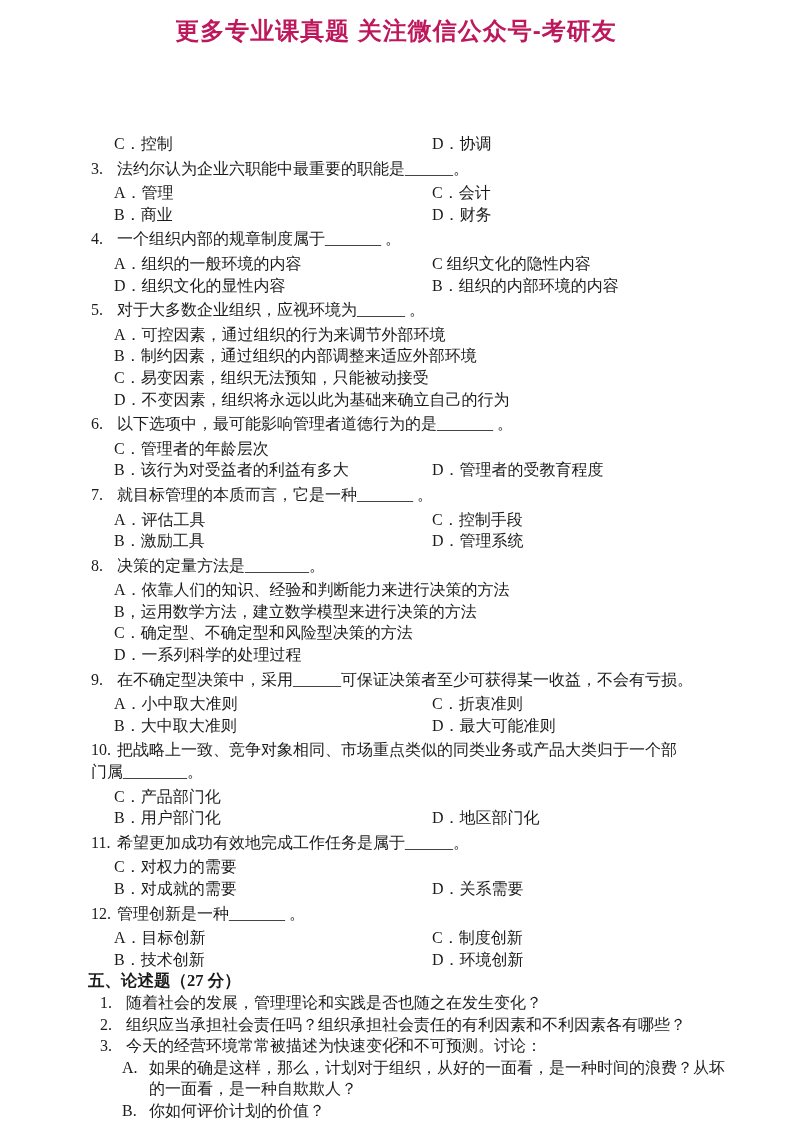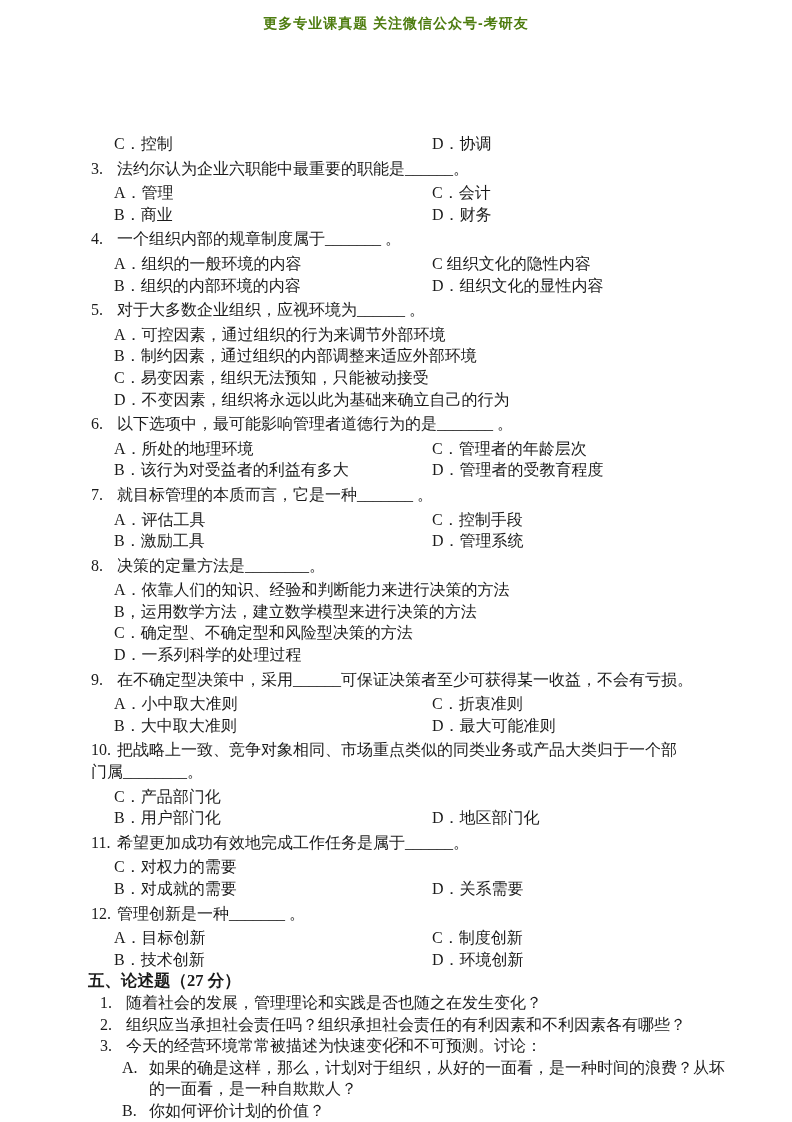--- a/index.html
+++ b/index.html
@@ -4,22 +4,22 @@
 <style>
   html,body{margin:0;padding:0;}
   body{
     width:792px;height:1122px;background:#ffffff;position:relative;
     font-family:"Liberation Serif","DejaVu Serif",serif;
     color:#1b1b1b;
   }
   .promo-header{
     position:absolute;top:15px;left:0;width:100%;text-align:center;
     font-family:"Liberation Sans","DejaVu Sans",sans-serif;
-    font-weight:bold;font-size:14px;letter-spacing:1px;
-    color:#4d7c0f;
+    font-weight:bold;font-size:24px;letter-spacing:1px;
+    color:#be185d;
   }
   .content{
     position:absolute;left:88px;top:133px;width:650px;
     font-size:16px;line-height:21.6px;
   }
   .q-line{margin:3px;}
   .q-num{display:inline-block;min-width:26px;}
   .q-tight{padding-right:44px;}
   .opt-row{padding-left:26px;}
   .opt-row.two{display:flex;}
@@ -62,22 +62,22 @@
     </div>
   </div>
 
   <div>
     <div class="q-line"><span class="q-num">4.</span><span class="q-text">一个组织内部的规章制度属于_______ 。</span></div>
     <div class="opt-row two">
       <span class="opt">A．组织的一般环境的内容</span>
       <span class="opt">C 组织文化的隐性内容</span>
     </div>
     <div class="opt-row two">
+      <span class="opt">D．组织文化的显性内容</span>
       <span class="opt">B．组织的内部环境的内容</span>
-      <span class="opt">D．组织文化的显性内容</span>
     </div>
   </div>
 
   <div>
     <div class="q-line"><span class="q-num">5.</span><span class="q-text">对于大多数企业组织，应视环境为______ 。</span></div>
     <div class="opt-row">
         <span class="opt">A．可控因素，通过组织的行为来调节外部环境</span>
       </div>
     <div class="opt-row">
         <span class="opt">B．制约因素，通过组织的内部调整来适应外部环境</span>
@@ -86,21 +86,20 @@
         <span class="opt">C．易变因素，组织无法预知，只能被动接受</span>
       </div>
     <div class="opt-row">
         <span class="opt">D．不变因素，组织将永远以此为基础来确立自己的行为</span>
       </div>
   </div>
 
   <div>
     <div class="q-line"><span class="q-num">6.</span><span class="q-text">以下选项中，最可能影响管理者道德行为的是_______ 。</span></div>
     <div class="opt-row two">
-      <span class="opt">A．所处的地理环境</span>
       <span class="opt">C．管理者的年龄层次</span>
     </div>
     <div class="opt-row two">
       <span class="opt">B．该行为对受益者的利益有多大</span>
       <span class="opt">D．管理者的受教育程度</span>
     </div>
   </div>
 
   <div>
     <div class="q-line"><span class="q-num">7.</span><span class="q-text">就目标管理的本质而言，它是一种_______ 。</span></div>

